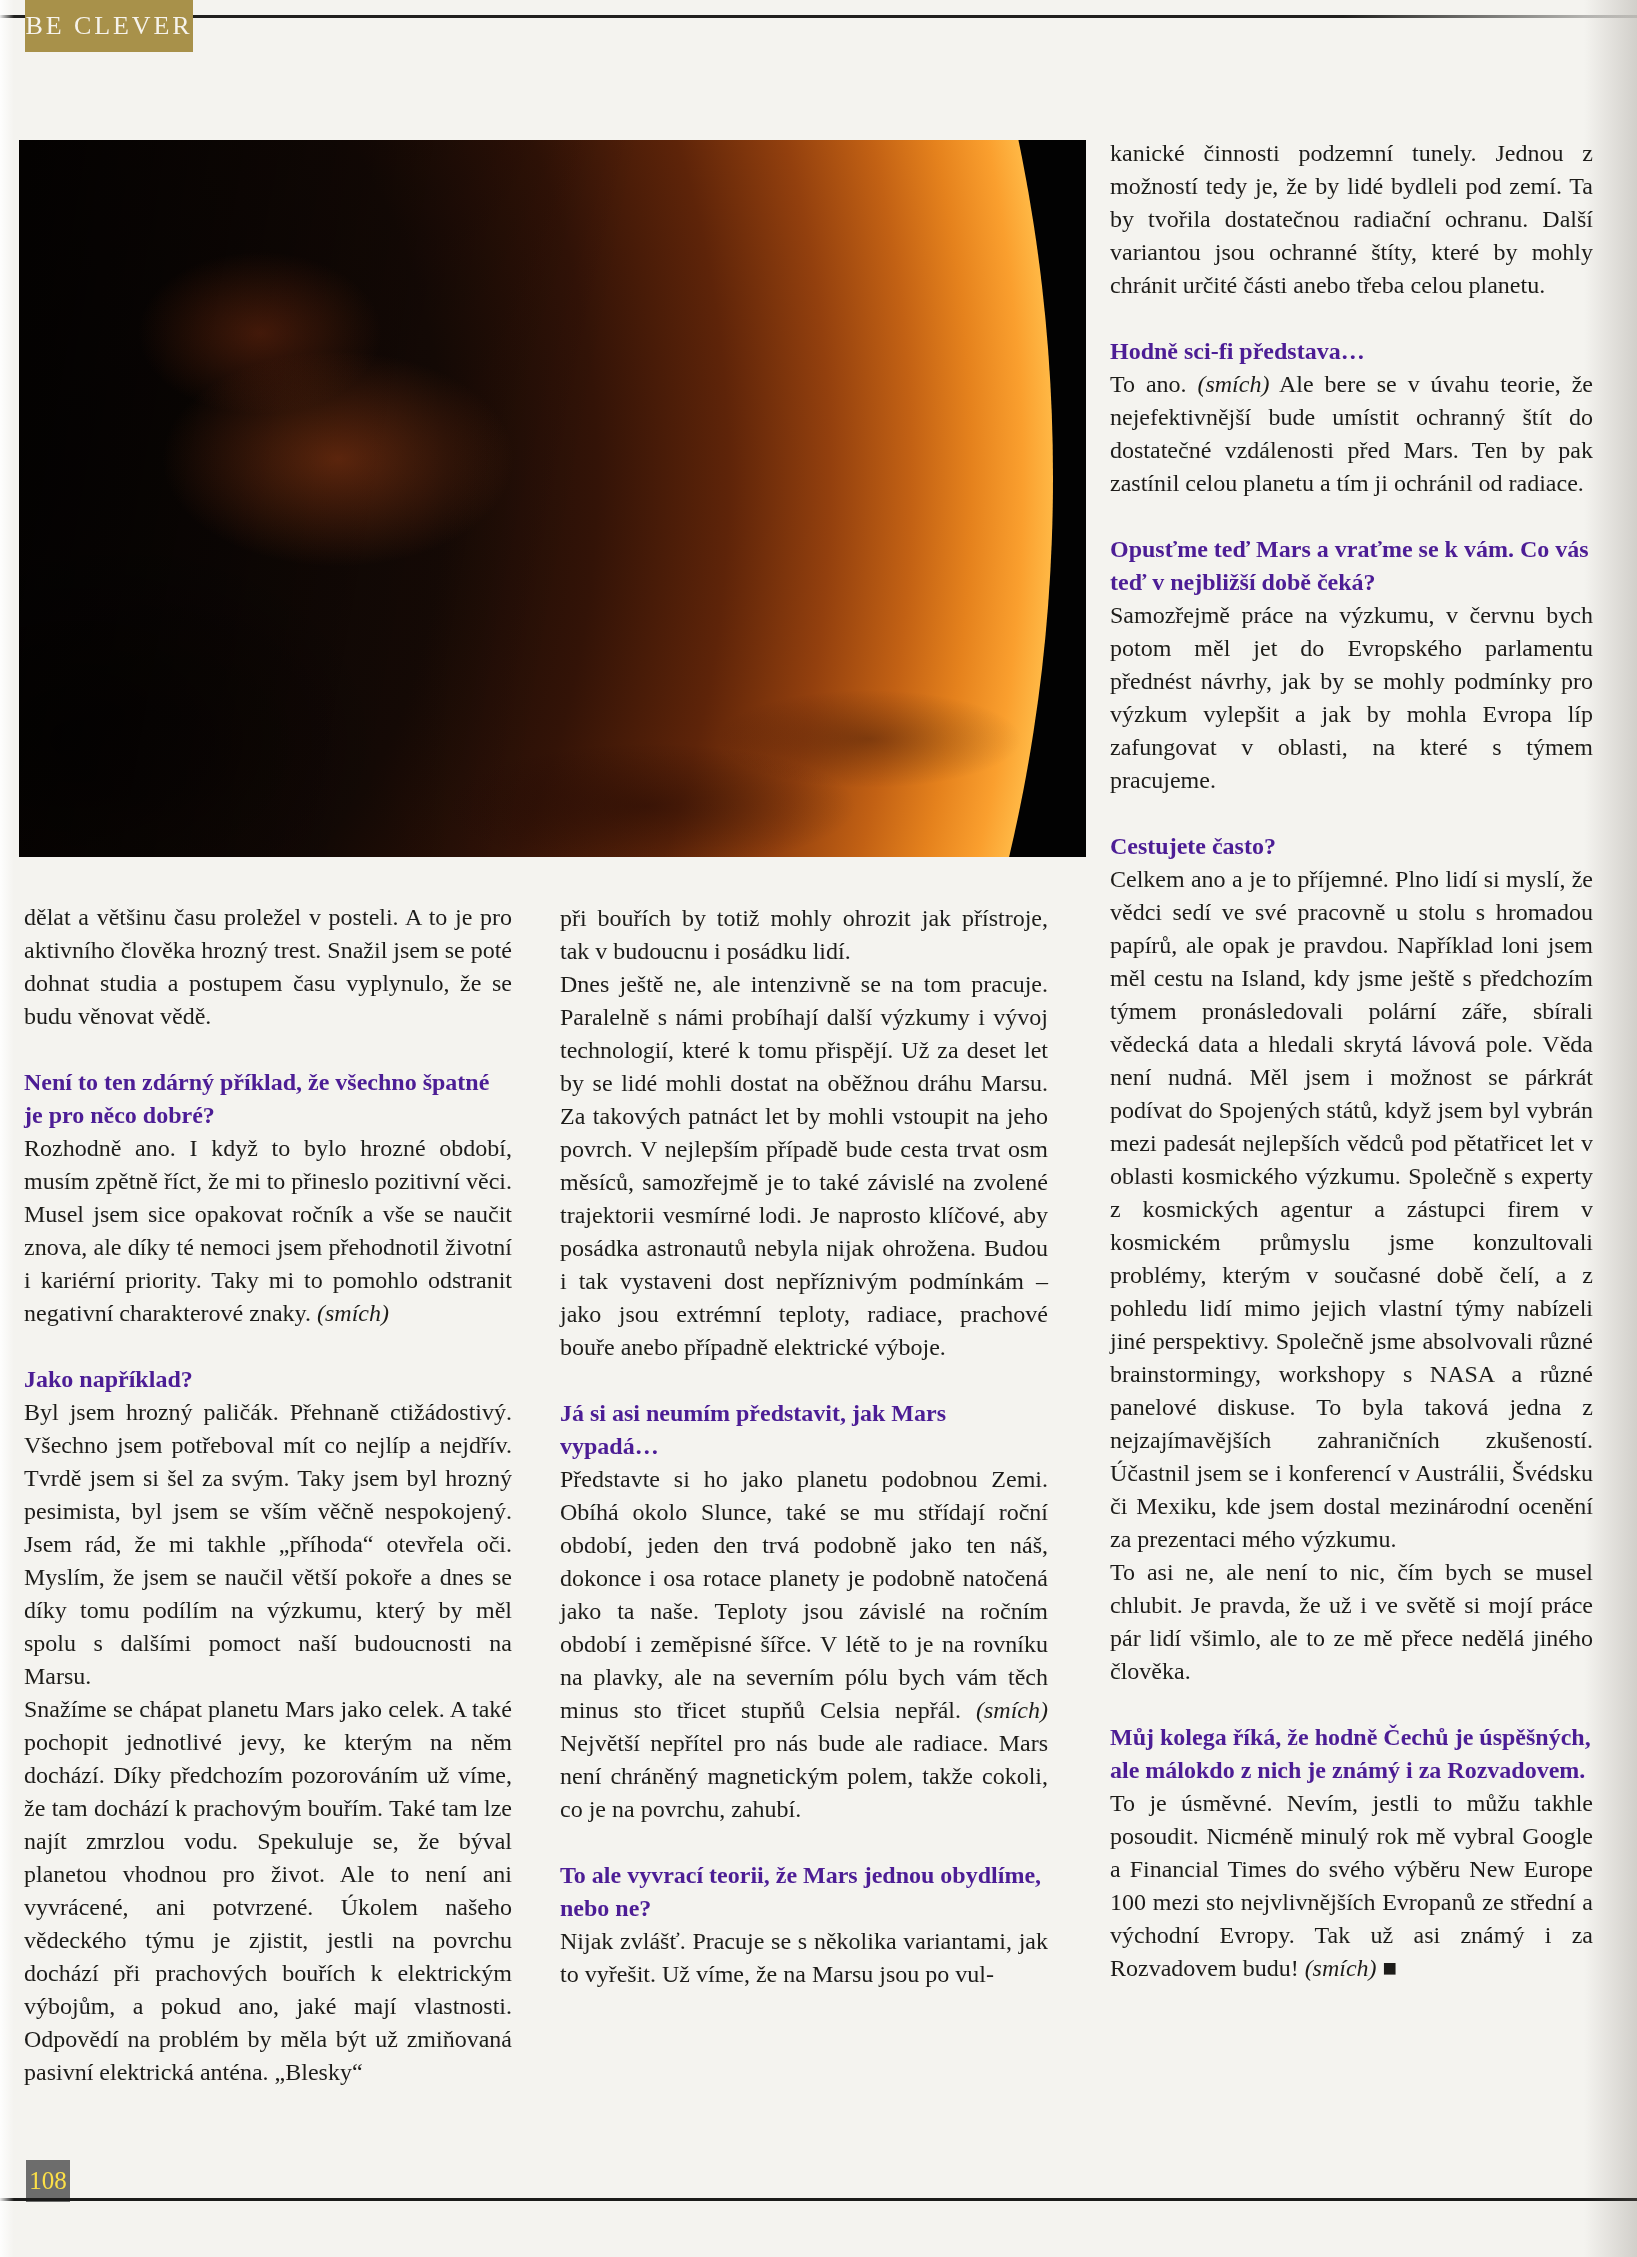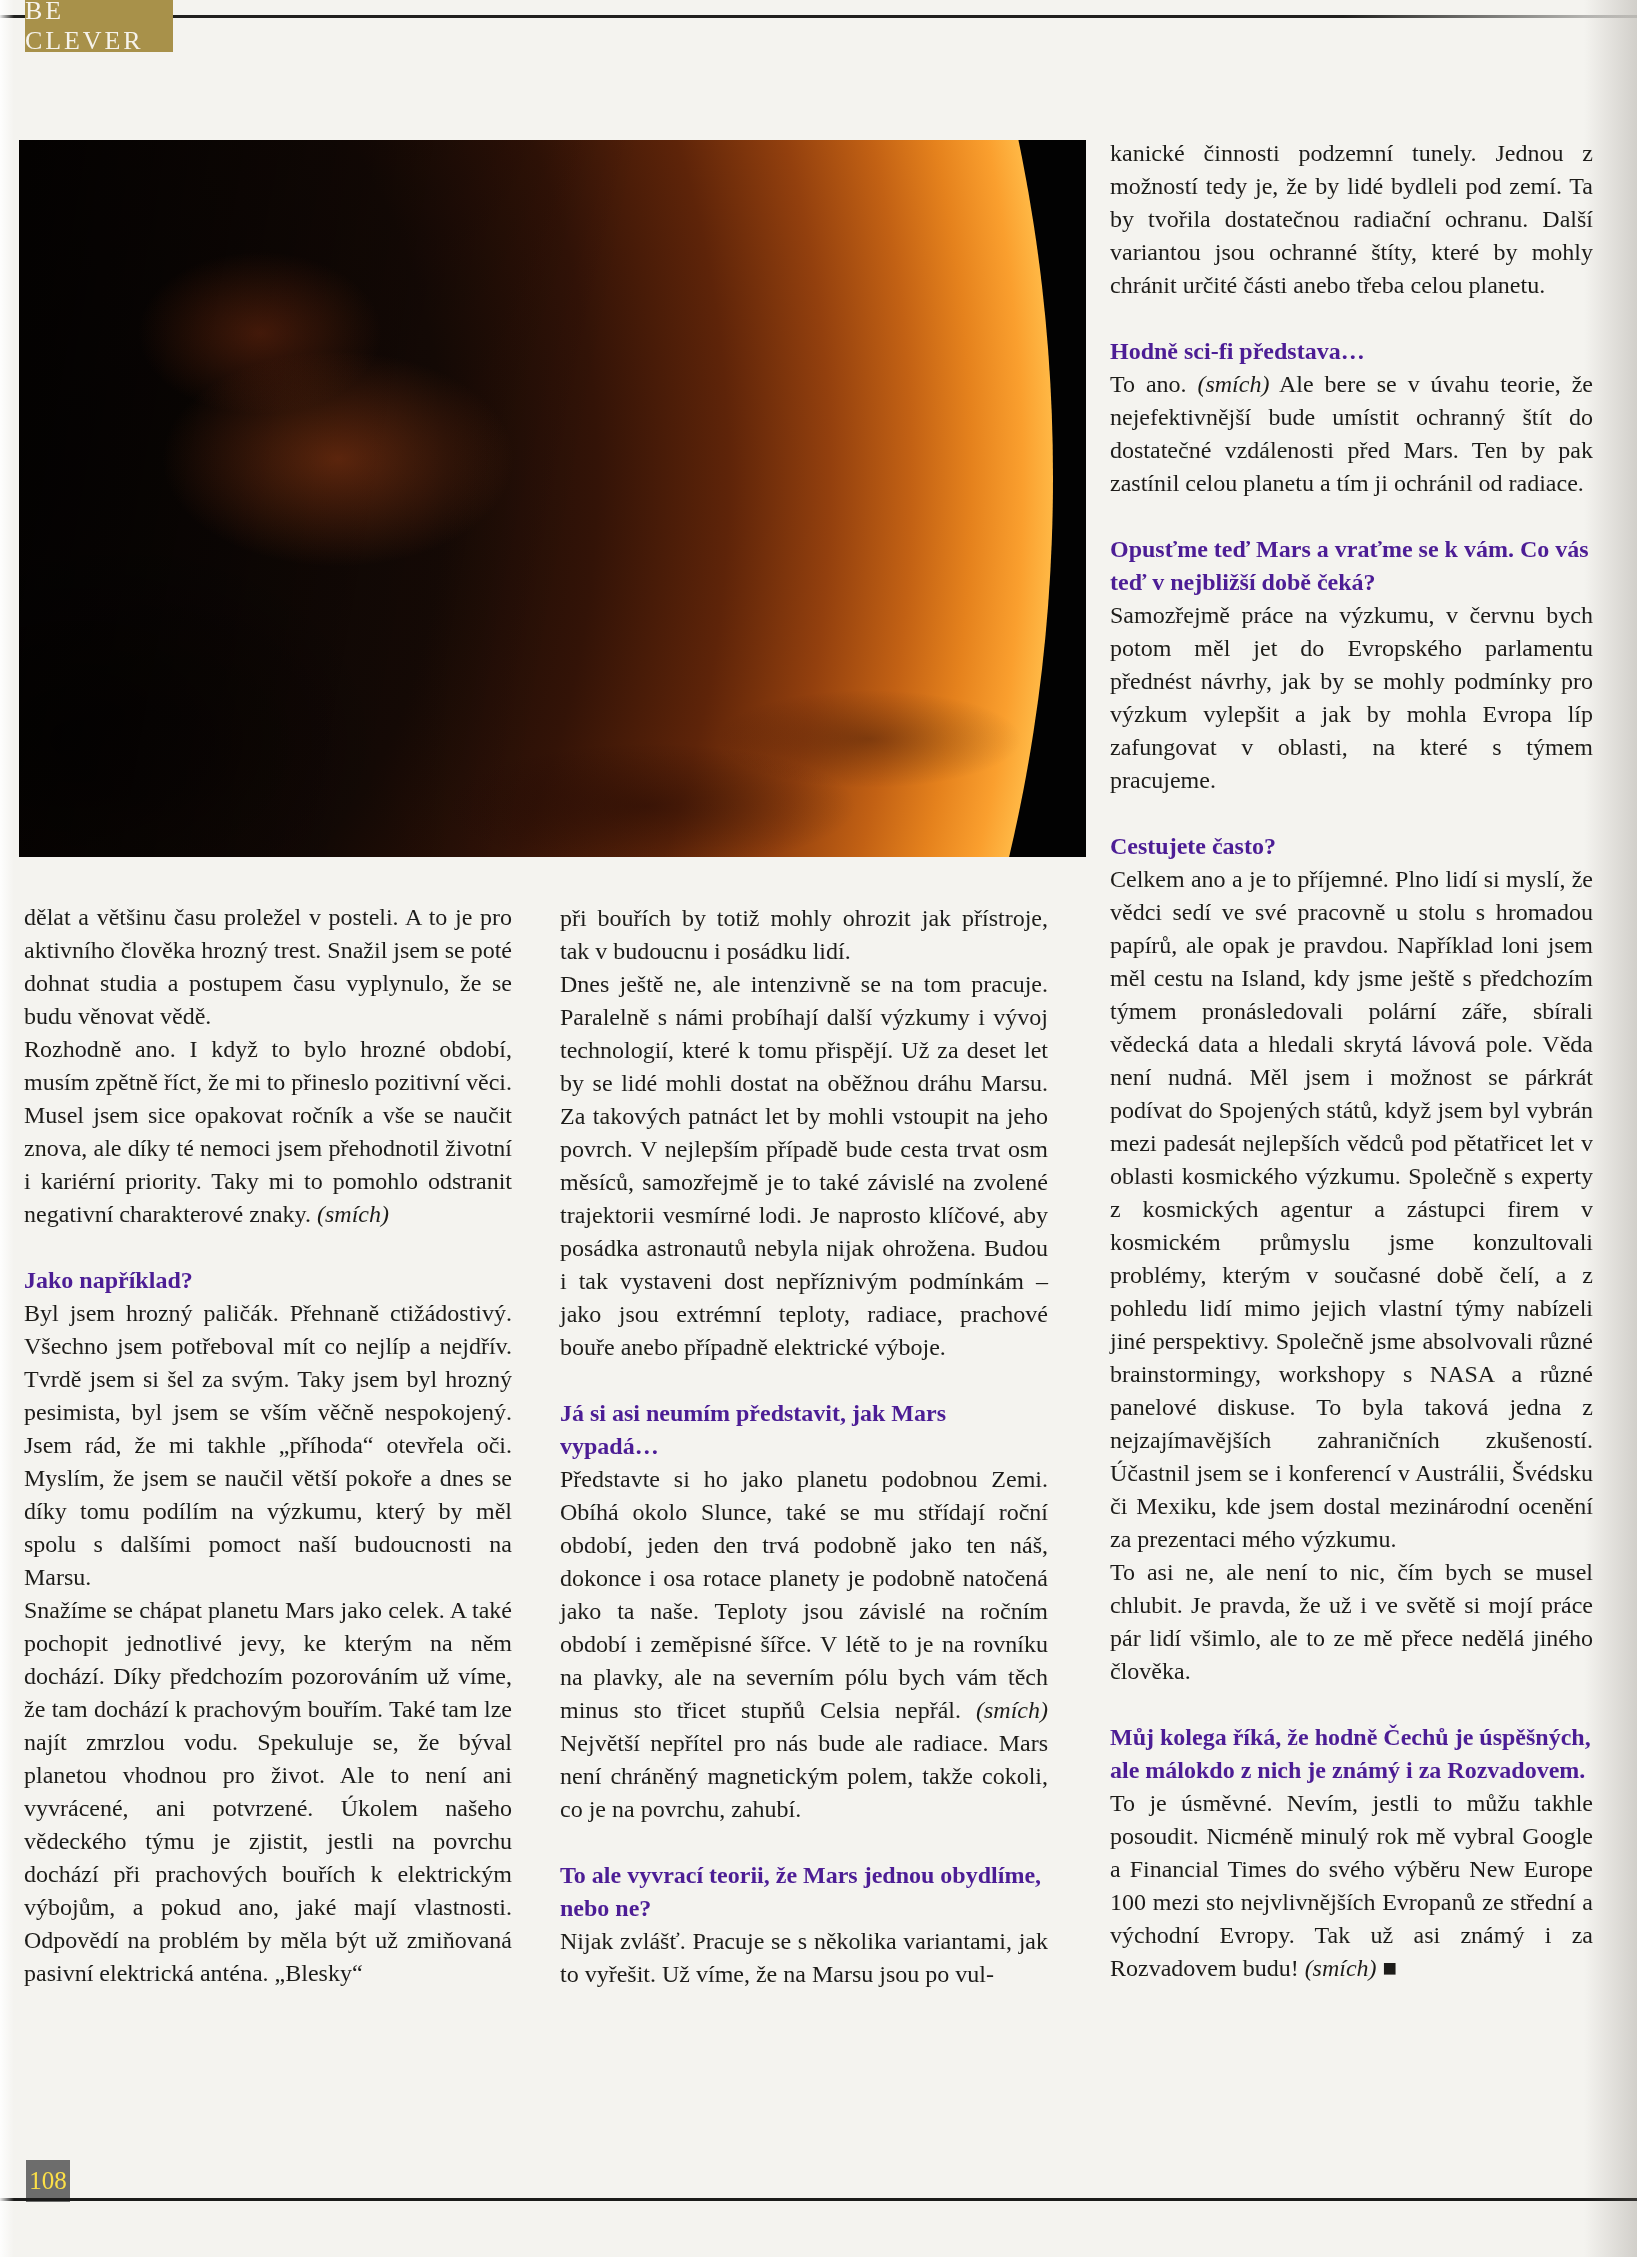--- a/index.html
+++ b/index.html
@@ -9,21 +9,21 @@
     margin:0 auto;
     background:#f4f3ef;
     font-family:"Liberation Serif", serif;
     overflow:hidden;
   }
   .top-rule{
     position:absolute;left:0;top:15.4px;width:1638px;height:2.9px;
     background:linear-gradient(to right,#20201e 0%,#20201e 82%,rgba(32,32,30,0.15) 100%);
   }
   .badge{
-    position:absolute;left:25px;top:0;width:148px;height:52px;
+    position:absolute;left:25px;top:0;width:168px;height:52px;
     background:#a8914a;
     color:#f6f3ec;
     display:flex;align-items:center;justify-content:center;
     font-size:26px;letter-spacing:2.9px;
   }
   .mars-figure{
     position:absolute;left:19.3px;top:140px;width:1067px;height:717px;
     background:#020202;overflow:hidden;
   }
   .planet{
@@ -95,20 +95,21 @@
     <span>BE CLEVER</span>
   </div>
 
   <div class="mars-figure">
     <div class="planet"></div>
     <div class="planet-overlay"></div>
   </div>
 
   <div class="col col-left">
       <p class="answer">dělat a většinu času proležel v posteli. A to je pro aktivního člověka hrozný trest. Snažil jsem se poté dohnat studia a postupem času vyplynulo, že se budu věnovat vědě.</p>
+      <p class="question">Není to ten zdárný příklad, že všechno špatné je pro něco dobré?</p>
       <p class="answer">Rozhodně ano. I když to bylo hrozné období, musím zpětně říct, že mi to přineslo pozitivní věci. Musel jsem sice opakovat ročník a vše se naučit znova, ale díky té nemoci jsem přehodnotil životní i kariérní priority. Taky mi to pomohlo odstranit negativní charakterové znaky. <em>(smích)</em></p>
       <p class="question">Jako například?</p>
       <p class="answer">Byl jsem hrozný paličák. Přehnaně ctižádostivý. Všechno jsem potřeboval mít co nejlíp a nejdřív. Tvrdě jsem si šel za svým. Taky jsem byl hrozný pesimista, byl jsem se vším věčně nespokojený. Jsem rád, že mi takhle „příhoda“ otevřela oči. Myslím, že jsem se naučil větší pokoře a dnes se díky tomu podílím na výzkumu, který by měl spolu s dalšími pomoct naší budoucnosti na Marsu.</p>
       <p class="answer">Snažíme se chápat planetu Mars jako celek. A také pochopit jednotlivé jevy, ke kterým na něm dochází. Díky předchozím pozorováním už víme, že tam dochází k prachovým bouřím. Také tam lze najít zmrzlou vodu. Spekuluje se, že býval planetou vhodnou pro život. Ale to není ani vyvrácené, ani potvrzené. Úkolem našeho vědeckého týmu je zjistit, jestli na povrchu dochází při prachových bouřích k elektrickým výbojům, a pokud ano, jaké mají vlastnosti. Odpovědí na problém by měla být už zmiňovaná pasivní elektrická anténa. „Blesky“</p>
     </div>
 
   <div class="col col-middle">
       <p class="answer">při bouřích by totiž mohly ohrozit jak přístroje, tak v budoucnu i posádku lidí.</p>
       <p class="answer">Dnes ještě ne, ale intenzivně se na tom pracuje. Paralelně s námi probíhají další výzkumy i vývoj technologií, které k tomu přispějí. Už za deset let by se lidé mohli dostat na oběžnou dráhu Marsu. Za takových patnáct let by mohli vstoupit na jeho povrch. V nejlepším případě bude cesta trvat osm měsíců, samozřejmě je to také závislé na zvolené trajektorii vesmírné lodi. Je naprosto klíčové, aby posádka astronautů nebyla nijak ohrožena. Budou i tak vystaveni dost nepříznivým podmínkám – jako jsou extrémní teploty, radiace, prachové bouře anebo případně elektrické výboje.</p>
       <p class="question">Já si asi neumím představit, jak Mars vypadá…</p>

